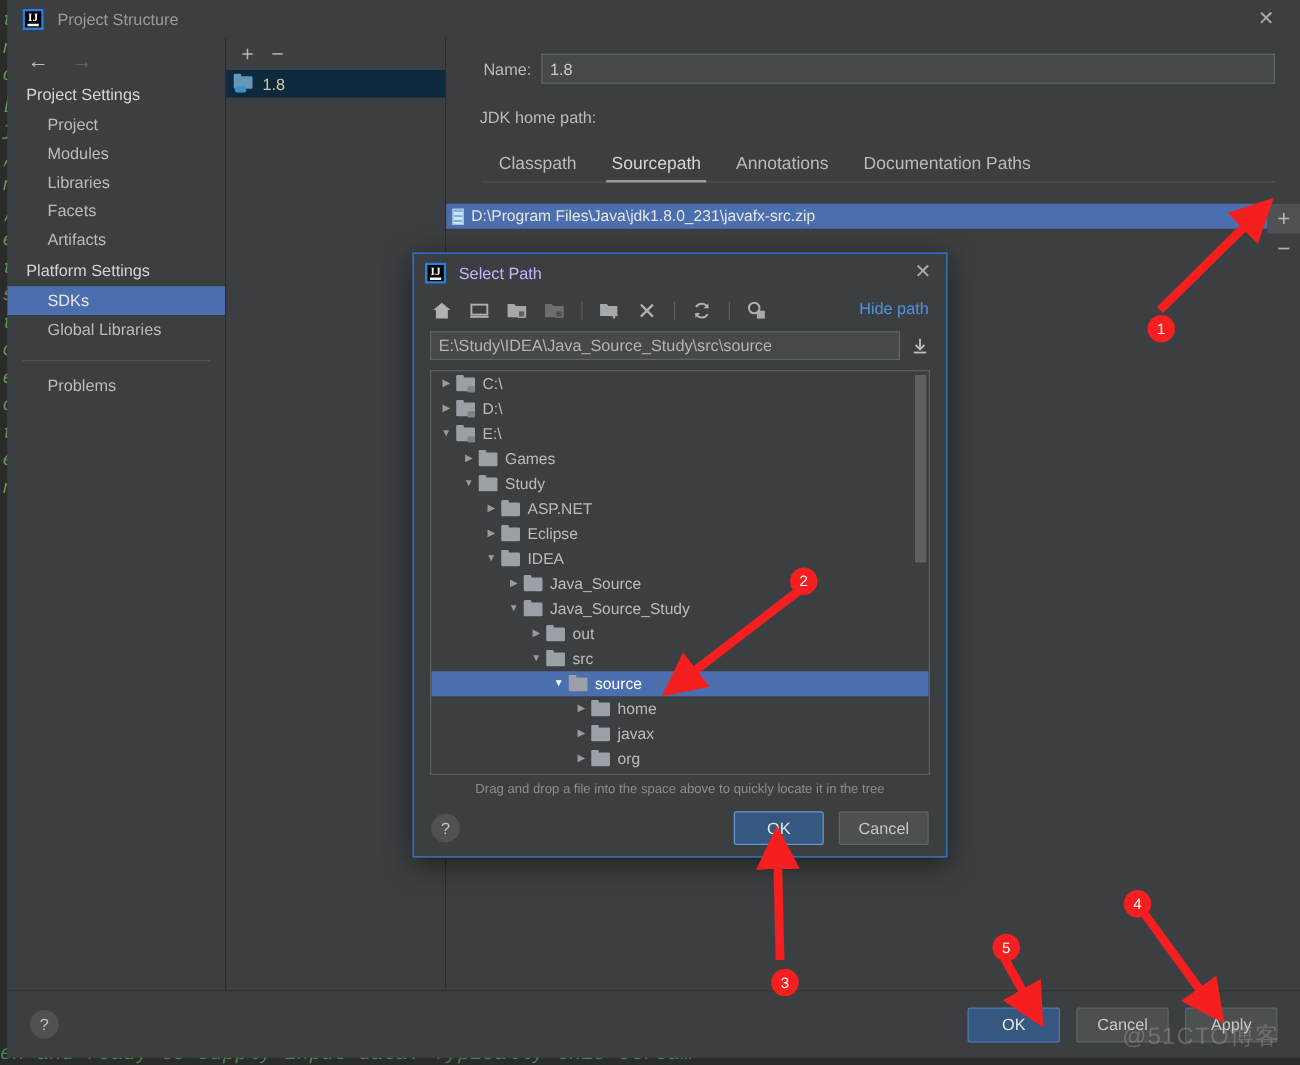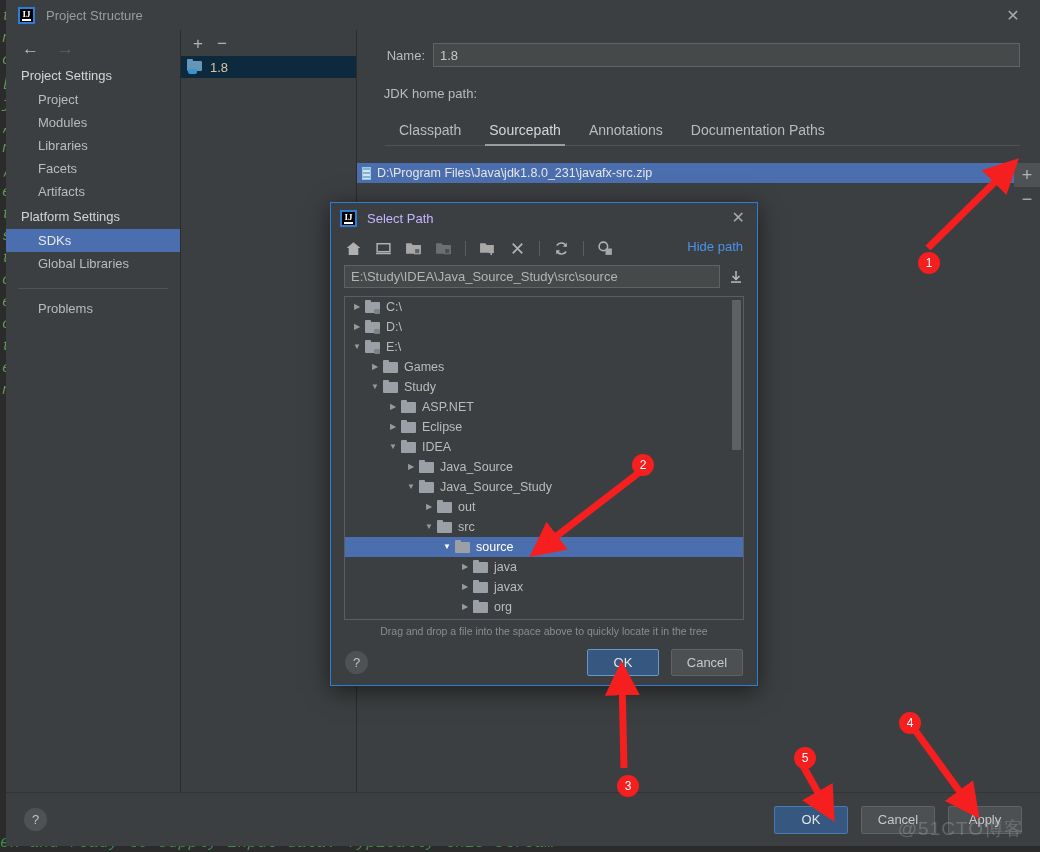--- a/index.html
+++ b/index.html
@@ -555,21 +555,21 @@
             <span class="folder">
               <i></i>
             </span>
             <span>source</span>
           </div>
           <div class="tree-row" style="padding-left: 112px;">
             <span class="twisty">▶</span>
             <span class="folder">
               <i></i>
             </span>
-            <span>java</span>
+            <span>home</span>
           </div>
           <div class="tree-row" style="padding-left: 112px;">
             <span class="twisty">▶</span>
             <span class="folder">
               <i></i>
             </span>
             <span>javax</span>
           </div>
           <div class="tree-row" style="padding-left: 112px;">
             <span class="twisty">▶</span>

